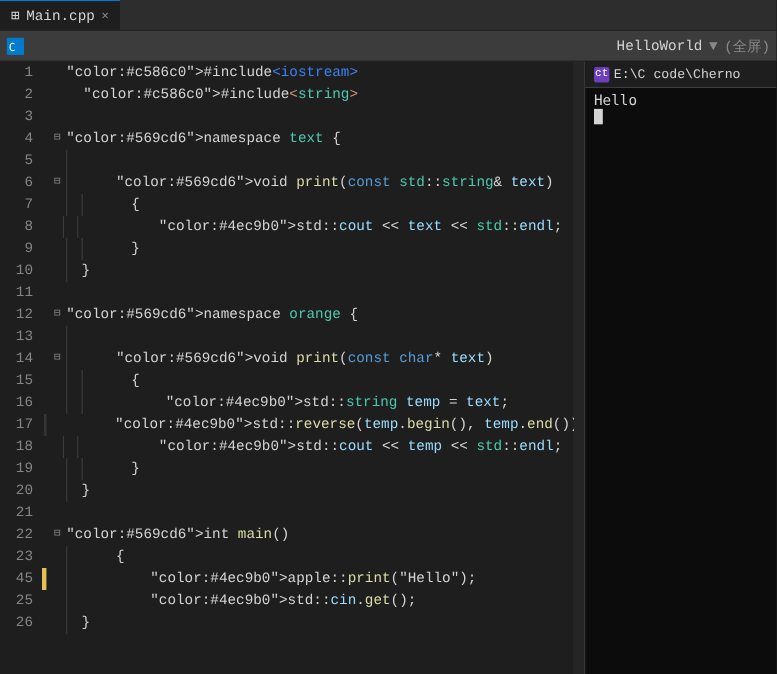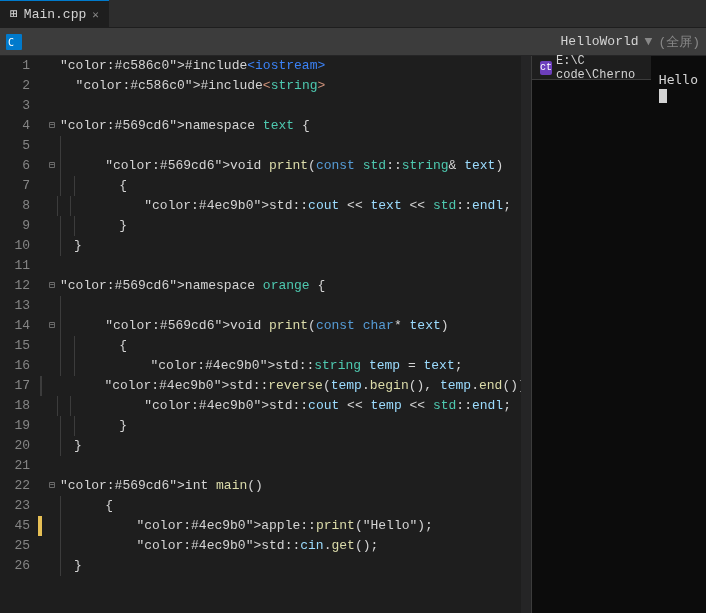--- a/index.html
+++ b/index.html
@@ -134,21 +134,21 @@
       width: 10px;
       background: #252526;
     }
 
     
     .terminal {
       width: 175px;
       background: #0c0c0c;
       border-left: 1px solid #3c3c3c;
       display: flex;
-      flex-direction: row;
+      flex-direction: column;
     }
     .terminal-bar {
       background: #1e1e1e;
       color: #d4d4d4;
       font-size: 11px;
       padding: 2px 8px;
       display: flex;
       align-items: center;
       gap: 4px;
       border-bottom: 1px solid #3c3c3c;
@@ -165,21 +165,21 @@
       display: flex;
       align-items: center;
       justify-content: center;
     }
     .terminal-path {
       color: #d4d4d4;
       font-size: 12px;
     }
     .terminal-content {
       flex: 1;
-      padding: 16px 8px;
+      padding: 4px 8px;
       color: #d4d4d4;
       font-size: 13px;
       font-family: 'Consolas', monospace;
     }
     .terminal-cursor {
       display: inline-block;
       width: 8px;
       height: 14px;
       background: #d4d4d4;
       vertical-align: middle;

